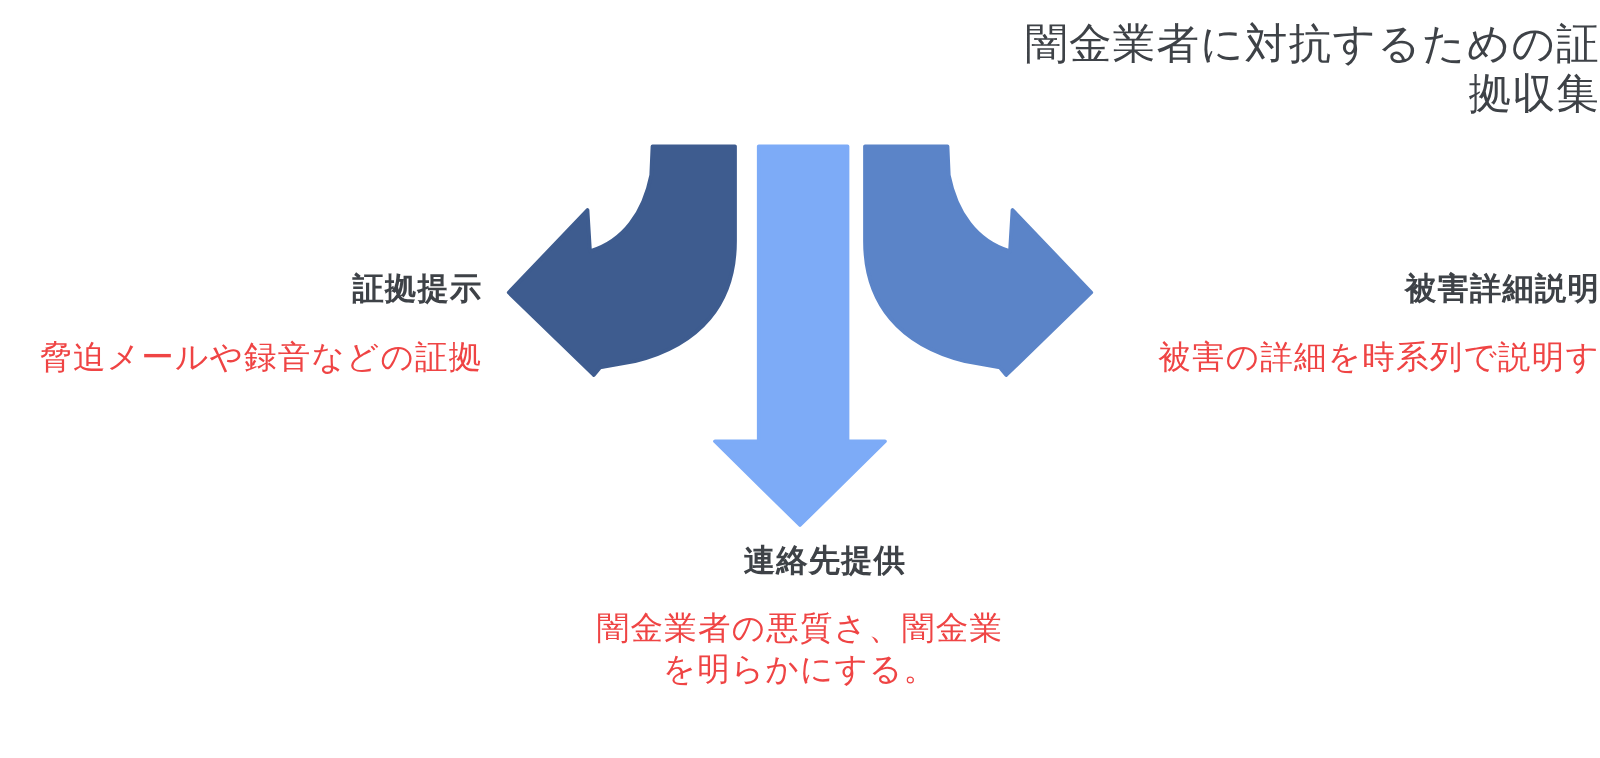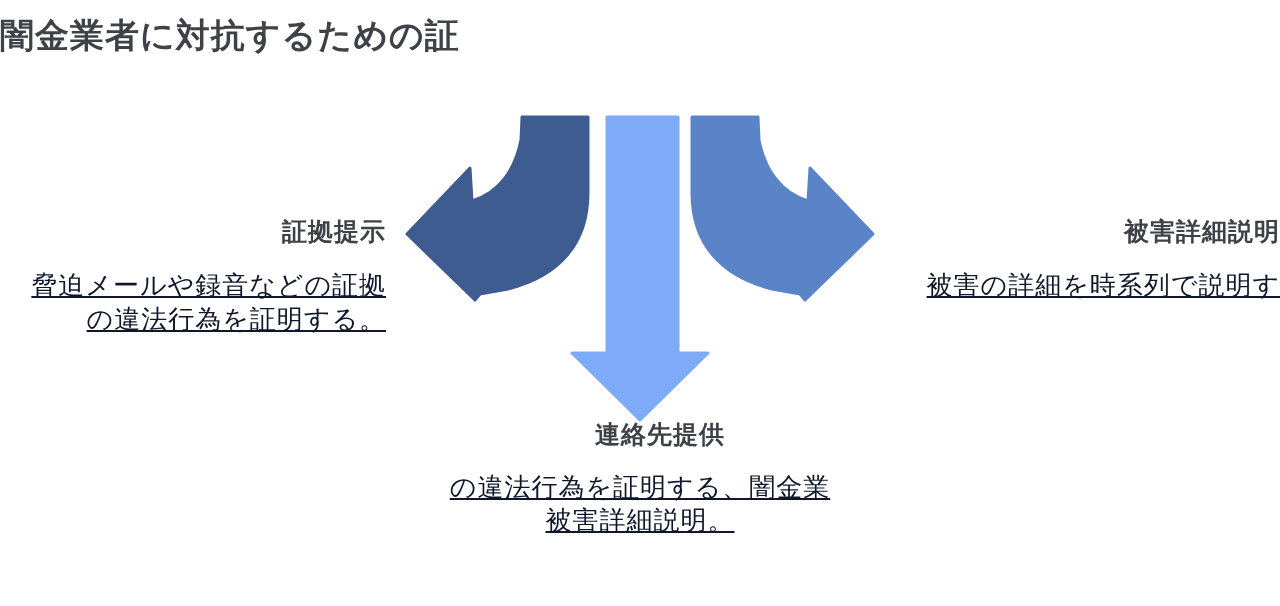--- a/index.html
+++ b/index.html
@@ -7,24 +7,24 @@
     position: relative;
     width: 1280px;
     height: 606px;
     background: #ffffff;
     overflow: hidden;
     font-family: "Liberation Sans", "DejaVu Sans", sans-serif;
   }
   .title {
     position: absolute;
     left: 0; right: 0; top: 15px;
-    text-align: left;
+    text-align: right;
     font-size: 34px;
     line-height: 40px;
-    font-weight: bold;
+    font-weight: normal;
     letter-spacing: 1px;
     color: #3E4247;
   }
   .title .tl { display: block; }
   .arrows {
     position: absolute;
     left: 0; top: 0;
     width: 1280px;
     height: 606px;
     display: block;
@@ -38,66 +38,65 @@
     letter-spacing: 1px;
     color: #3E4247;
     padding-left: 40px;
   }
   .node p {
     margin: 0;
     font-size: 26px;
     line-height: 34px;
     letter-spacing: 1px;
     font-weight: normal;
-    color: #0f172a;
-    text-decoration: underline;
+    color: #ef4444;
   }
   .node p span { display: block; }
   .node-left   { left: 0;     top: 216px; width: 386px; text-align: right;  }
   .node-right  { left: 892px; top: 216px; width: 388px; text-align: right;   }
-  .node-bottom { left: 445px; top: 419px; width: 390px; text-align: center; }
+  .node-bottom { left: 445px; top: 434px; width: 390px; text-align: center; }
   .node-bottom p { line-height: 33px; }
 </style>
 </head>
 <body>
 
 <div class="canvas">
 
   <div class="title">
     <span class="tl">闇金業者に対抗するための証</span>
+    <span class="tl">拠収集</span>
   </div>
 
   <svg class="arrows" viewBox="0 0 1280 606" xmlns="http://www.w3.org/2000/svg">
     <path stroke-linejoin="round" stroke-width="3" d="M 522 117 L 588 117 L 588 193
              C 588 243 560 276 508 289
              L 480 294 L 475 300 L 407 234 L 470 168 L 472 201
              C 499 193 515 170 521 140 Z" fill="#3E5C8F" stroke="#3E5C8F"></path>
     <path stroke-linejoin="round" stroke-width="3" d="M 607 117 L 678 117 L 678 353 L 708 353 L 640 420 L 572 353 L 607 353 Z" fill="#7DABF7" stroke="#7DABF7"></path>
     <path stroke-linejoin="round" stroke-width="3" d="M 758 117 L 692 117 L 692 193
              C 692 243 720 276 772 289
              L 800 294 L 805 300 L 873 234 L 810 168 L 808 201
              C 781 193 765 170 759 140 Z" fill="#5B84C8" stroke="#5B84C8"></path>
   </svg>
 
   <section class="node node-left">
     <h2>証拠提示</h2>
     <p>
       <span>脅迫メールや録音などの証拠</span>
-      <span>の違法行為を証明する。</span>
     </p>
   </section>
 
   <section class="node node-right">
     <h2>被害詳細説明</h2>
     <p>
       <span>被害の詳細を時系列で説明す</span>
     </p>
   </section>
 
   <section class="node node-bottom">
     <h2>連絡先提供</h2>
     <p>
-      <span>の違法行為を証明する、闇金業</span>
-      <span>被害詳細説明。</span>
+      <span>闇金業者の悪質さ、闇金業</span>
+      <span>を明らかにする。</span>
     </p>
   </section>
 
 </div>
 
 </body></html>

